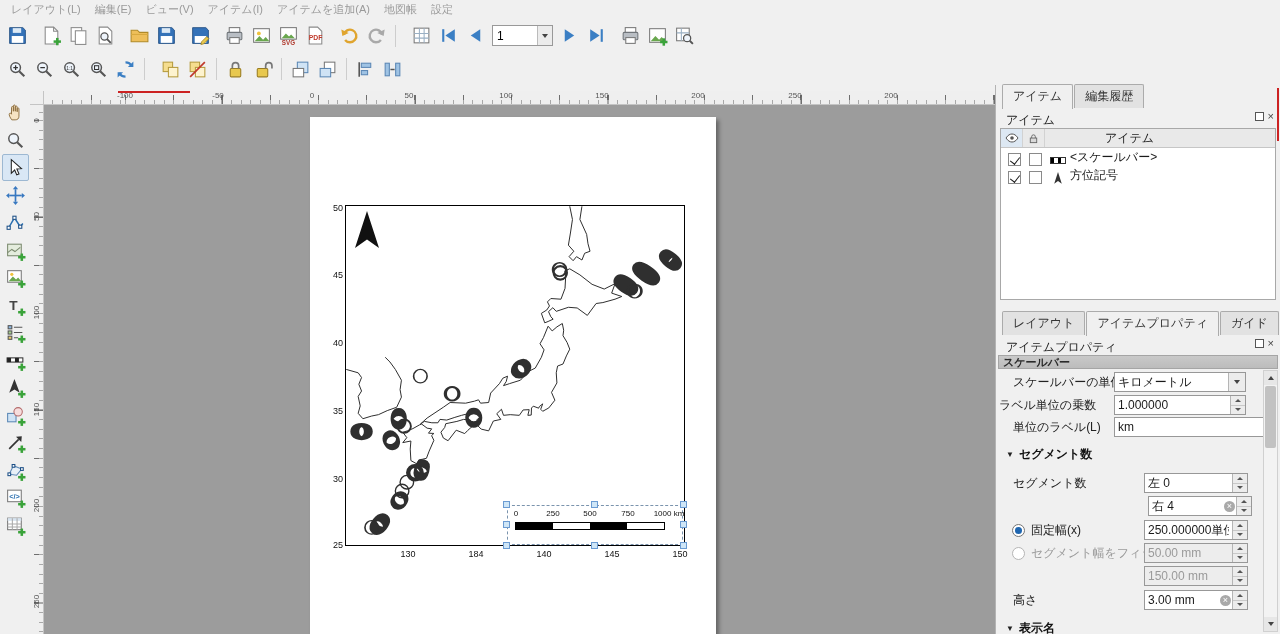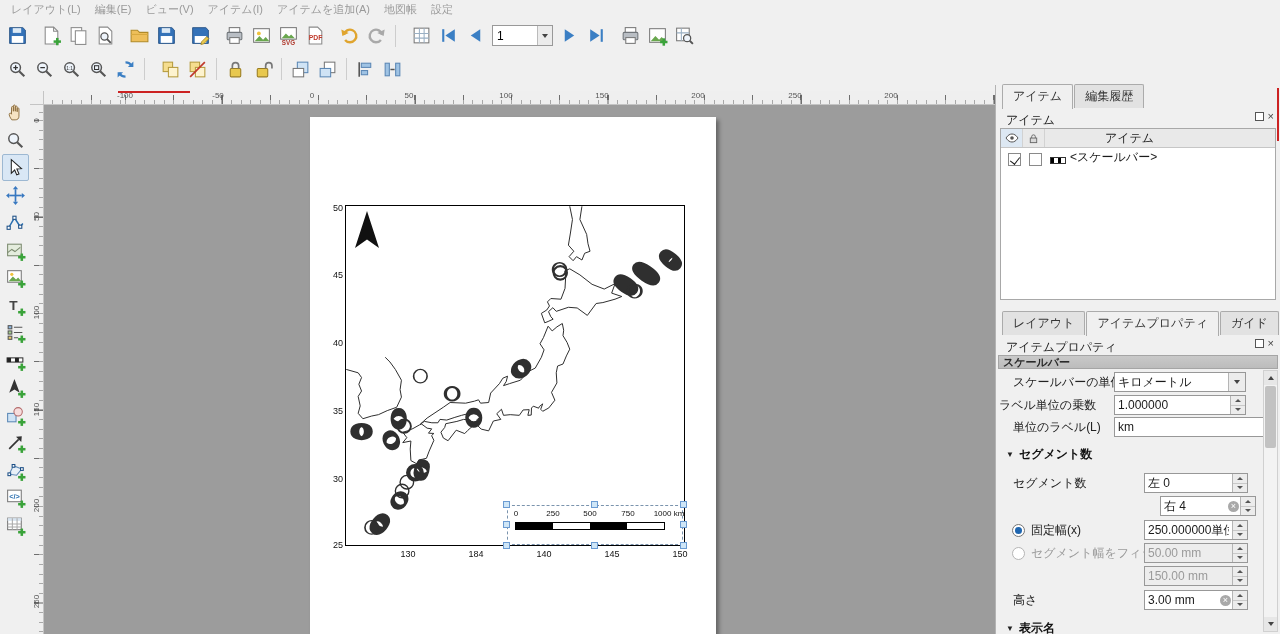--- a/index.html
+++ b/index.html
@@ -651,20 +651,30 @@
         <div class="c3">アイテム</div>
       </div>
       <div class="trow">
         <span class="cb checked"></span>
         <span class="cb"></span>
         <span class="ticon">
             <span style="width:16px;height:7px;border:1px solid #333;background:linear-gradient(90deg,#000 0 25%,#fff 25% 50%,#000 50% 75%,#fff 75% 100%)"></span>
           </span>
         <span class="tlabel">&lt;スケールバー&gt;</span>
       </div>
+      <div class="trow">
+        <span class="cb checked"></span>
+        <span class="cb"></span>
+        <span class="ticon">
+            <svg width="10" height="12" viewBox="0 0 26 38">
+              <path d="M13 0 L25 37 L13 28.5 L1 37 Z" fill="#333"></path>
+            </svg>
+          </span>
+        <span class="tlabel">方位記号</span>
+      </div>
     </div>
 
     <div class="tabrow" style="top:229px">
       <div class="tab">レイアウト</div>
       <div class="tab active">アイテムプロパティ</div>
       <div class="tab">ガイド</div>
     </div>
     <div class="docktitle" style="top:254px">アイテムプロパティ</div>
     <div class="dockbtns" style="top:254px">
       <span class="undock"></span>
@@ -718,21 +728,21 @@
         <input value="左 0" style="">
         <span class="spinarr">
             <div>
               <span class="t-u"></span>
             </div>
             <div>
               <span class="t-d"></span>
             </div>
           </span>
       </div>
-      <div class="widget" style="left:164px;top:126px;width:96px">
+      <div class="widget" style="left:152px;top:126px;width:104px">
         <input value="右 4" style="">
         <span class="clearx">×</span>
         <span class="spinarr">
             <div>
               <span class="t-u"></span>
             </div>
             <div>
               <span class="t-d"></span>
             </div>
           </span>

